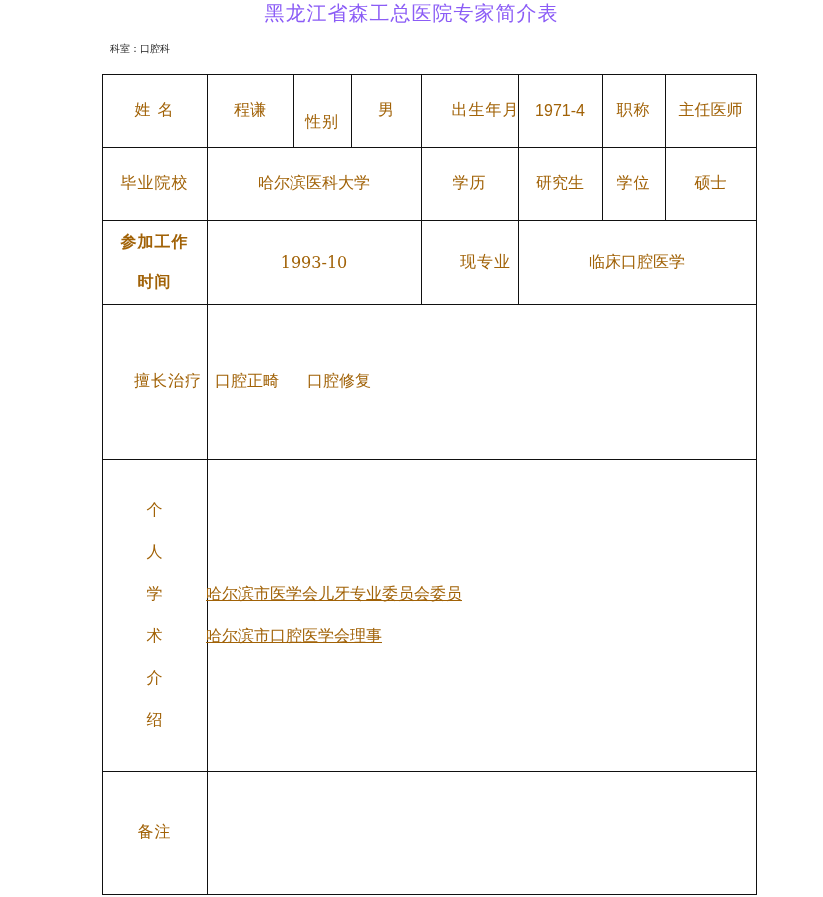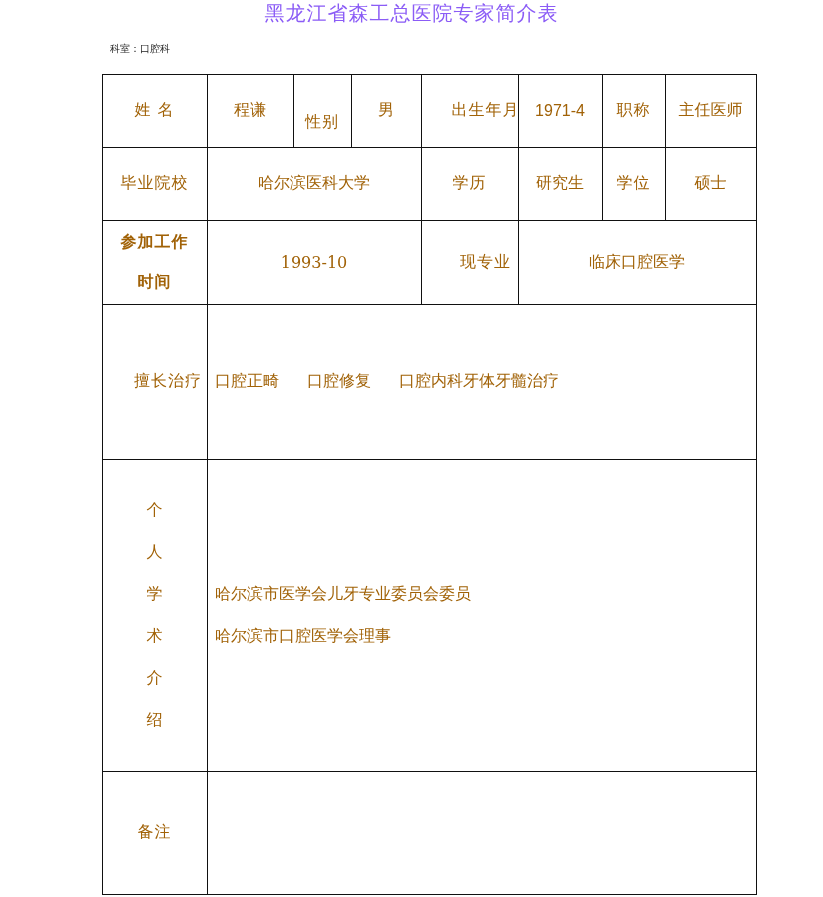--- a/index.html
+++ b/index.html
@@ -68,31 +68,30 @@
     <span style="line-height:40px;">时间</span>
   </div>
   <div class="cell" style="left:207px;top:220px;width:214px;height:84px;font-family:'DejaVu Serif','Liberation Serif',serif;">1993-10</div>
   <div class="cell label" style="left:421px;top:220px;width:97px;height:84px;padding-left:32px;">现专业</div>
   <div class="cell" style="left:518px;top:220px;width:238px;height:84px;">临床口腔医学</div>
 
   <div class="cell label" style="left:102px;top:304px;width:105px;height:155px;padding-left:27px;">擅长治疗</div>
   <div class="cell left spec" style="left:207px;top:304px;width:549px;height:155px;">
     <span>口腔正畸</span>
     <span>口腔修复</span>
-    <span>口腔内科牙体牙髓治疗</span>
   </div>
 
   <div class="cell vert" style="left:102px;top:459px;width:105px;height:312px;">
     <span>个</span>
     <span>人</span>
     <span>学</span>
     <span>术</span>
     <span>介</span>
     <span>绍</span>
   </div>
-  <div class="cell acad" style="left:207px;top:459px;width:549px;height:312px;">
+  <div class="cell acad" style="left:198px;top:459px;width:549px;height:312px;text-decoration:underline;">
     <div>哈尔滨市医学会儿牙专业委员会委员</div>
     <div>哈尔滨市口腔医学会理事</div>
   </div>
 
   <div class="cell label" style="left:102px;top:771px;width:105px;height:123px;">备注</div>
   <div class="cell left" style="left:207px;top:771px;width:549px;height:123px;"></div>
 </div>
 
 </body></html>

